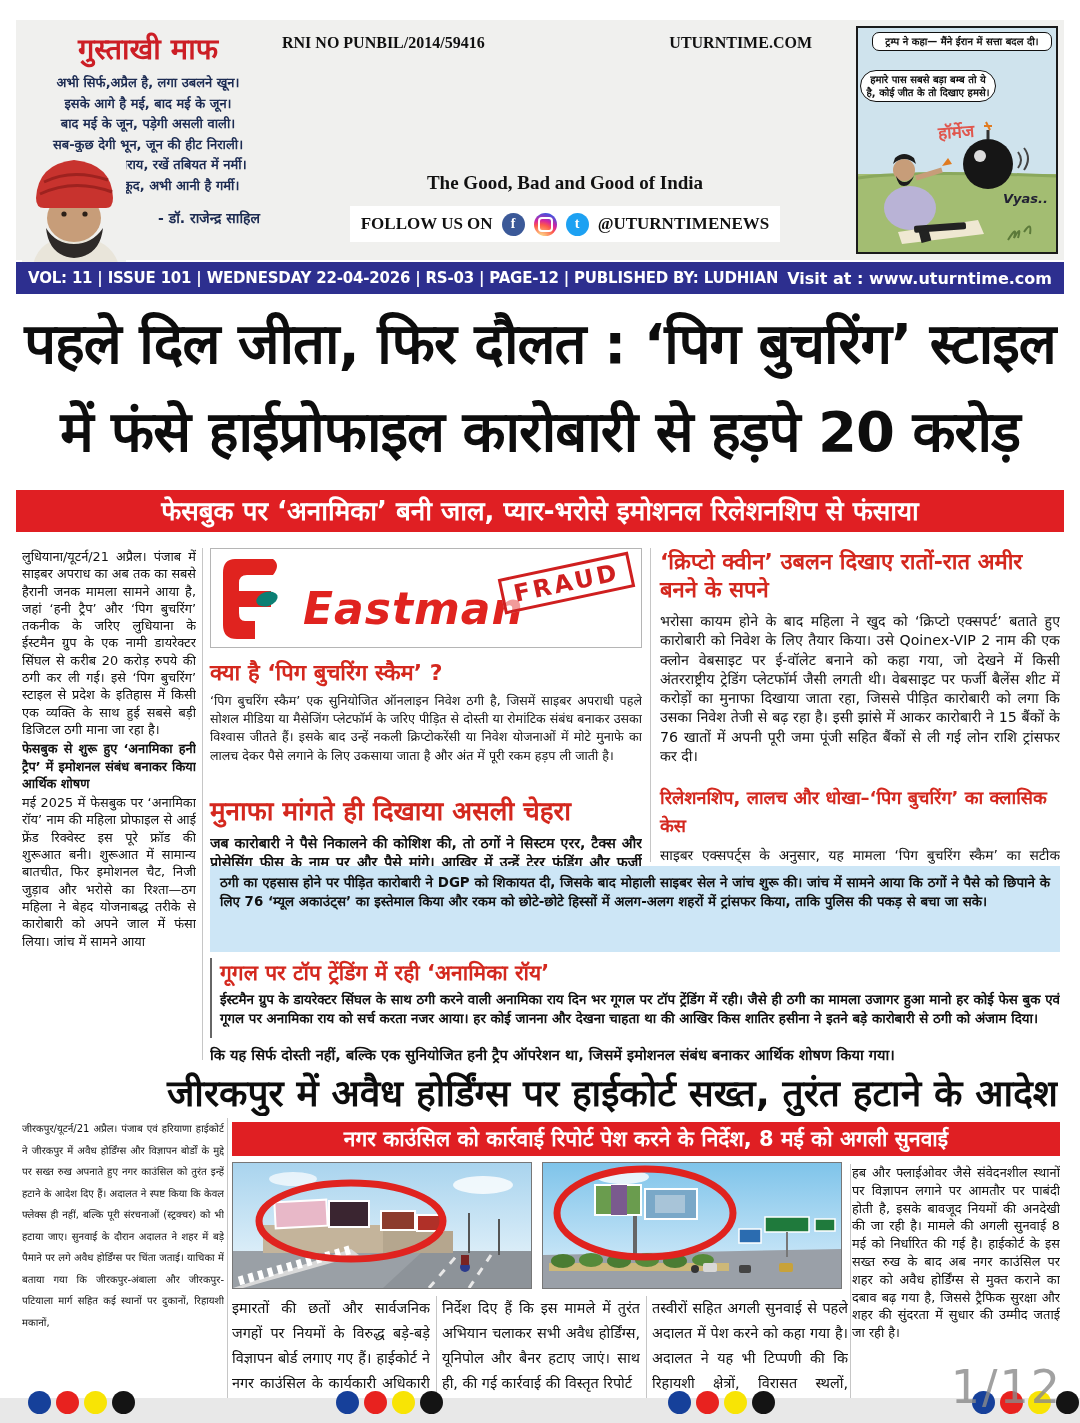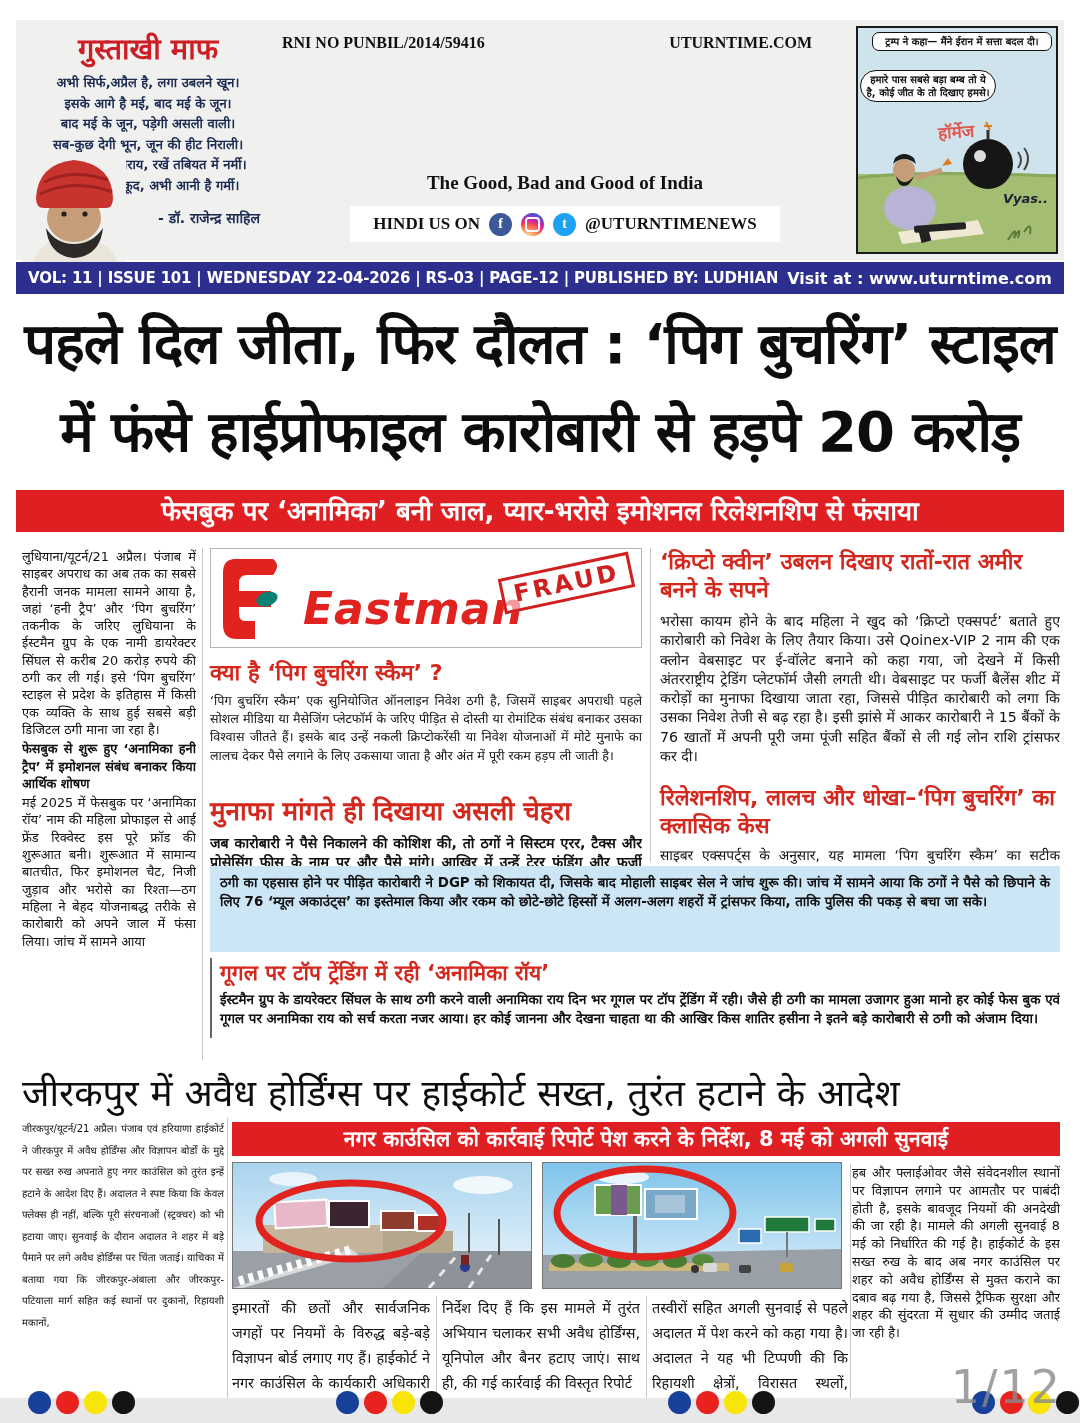--- a/index.html
+++ b/index.html
@@ -71,33 +71,33 @@
          font-weight:800;font-size:24px;letter-spacing:3px;padding:1px 10px;background:rgba(255,255,255,.55);}
   .h-red{color:#d4281e;font-weight:bold;}
   .h1a{font-size:22px;margin-top:8px;}
   .b1a{margin-top:6px;font-size:12.6px;line-height:18.2px;text-align:justify;height:94px;overflow:hidden;}
   .h1b{font-size:26px;margin-top:6px;}
   .b1b{margin-top:6px;font-size:14.2px;line-height:19px;font-weight:bold;text-align:justify;height:60px;overflow:hidden;}
 
   .s1-colR{left:660px;top:548px;width:400px;}
   .h1c{font-size:22px;line-height:28px;}
   .b1c{margin-top:8px;font-size:14.2px;line-height:19.3px;text-align:justify;height:158px;overflow:hidden;}
-  .h1d{font-size:22px;line-height:28px;margin-top:14px;}
+  .h1d{font-size:18px;line-height:28px;margin-top:14px;}
   .b1d{margin-top:6px;font-size:13.8px;line-height:19px;text-align:justify;height:60px;overflow:hidden;}
 
   .dgpbox{left:210px;top:866px;width:850px;height:86px;background:#cde6f6;padding:4px 10px;box-sizing:border-box;overflow:hidden;}
   .dgp-h{font-size:22px;color:#c2272d;font-weight:bold;}
   .dgp-b{margin-top:3px;font-size:13.4px;line-height:19px;font-weight:bold;text-align:justify;}
   .googlebox{left:210px;top:958px;width:850px;height:80px;border-left:2px solid #666;padding:0 0 0 8px;box-sizing:border-box;overflow:hidden;}
   .goo-h{font-size:21px;color:#d4281e;font-weight:bold;}
   .goo-b{margin-top:4px;font-size:13.4px;line-height:19px;font-weight:bold;text-align:justify;}
   .cont1{left:210px;top:1044px;width:850px;font-size:14.6px;font-weight:bold;overflow:hidden;height:22px;}
 
   
-  .headline2{left:22px;top:1066px;width:1036px;height:50px;text-align:left;font-size:37px;font-weight:400;color:#0d0d0d;overflow:hidden;}
+  .headline2{left:22px;top:1066px;width:1036px;height:50px;text-align:right;font-size:37px;font-weight:700;color:#0d0d0d;overflow:hidden;}
   .s2-colL{left:22px;top:1118px;width:202px;height:282px;font-size:10px;line-height:21.5px;text-align:justify;overflow:hidden;}
   .subhead2{left:232px;top:1122px;width:828px;height:34px;background:#e01f23;color:#fff;text-align:center;
             font-size:21px;font-weight:bold;line-height:34px;overflow:hidden;}
   .photo{width:300px;height:127px;border:1px solid #777;box-sizing:border-box;background:#cfe6f4;overflow:hidden;}
   .photo1{left:232px;top:1162px;}
   .photo2{left:542px;top:1162px;}
   .s2-colR{left:852px;top:1164px;width:208px;height:236px;font-size:12.8px;line-height:17.8px;text-align:justify;overflow:hidden;}
   .s2-col{top:1296px;width:198px;height:106px;font-size:14.4px;line-height:25px;text-align:justify;overflow:hidden;position:absolute;}
   .s2-col2{left:232px;}
   .s2-col3{left:442px;}
@@ -138,21 +138,21 @@
       <circle cx="42" cy="62" r="2.6" fill="#2b2018"></circle>
         <circle cx="63" cy="62" r="2.6" fill="#2b2018"></circle>
     </svg>
   </div>
 
   <div class="abs masthead">
     <div class="rni">RNI NO PUNBIL/2014/59416</div>
     <div class="site">UTURNTIME.COM</div>
     <div class="tagline">The Good, Bad and Good of India</div>
     <div class="followbar">
-      <span>HINDI US ON</span>
+      <span>FOLLOW US ON</span>
       <span class="sicon fb">f</span>
       <span class="sicon ig">
           <span class="lens"></span>
         </span>
       <span class="sicon tw">t</span>
       <span>@UTURNTIMENEWS</span>
     </div>
   </div>
 
   <div class="abs cartoon">
@@ -229,20 +229,21 @@
 
   <div class="abs dgpbox">
     <div class="dgp-b">ठगी का एहसास होने पर पीड़ित कारोबारी ने DGP को शिकायत दी, जिसके बाद मोहाली साइबर सेल ने जांच शुरू की। जांच में सामने आया कि ठगों ने पैसे को छिपाने के लिए 76 ‘म्यूल अकाउंट्स’ का इस्तेमाल किया और रकम को छोटे-छोटे हिस्सों में अलग-अलग शहरों में ट्रांसफर किया, ताकि पुलिस की पकड़ से बचा जा सके।</div>
   </div>
 
   <div class="abs googlebox">
     <div class="goo-h">गूगल पर टॉप ट्रेंडिंग में रही ‘अनामिका रॉय’</div>
     <div class="goo-b">ईस्टमैन ग्रुप के डायरेक्टर सिंघल के साथ ठगी करने वाली अनामिका राय दिन भर गूगल पर टॉप ट्रेंडिंग में रही। जैसे ही ठगी का मामला उजागर हुआ मानो हर कोई फेस बुक एवं गूगल पर अनामिका राय को सर्च करता नजर आया। हर कोई जानना और देखना चाहता था की आखिर किस शातिर हसीना ने इतने बड़े कारोबारी से ठगी को अंजाम दिया।</div>
   </div>
 
+  <div class="abs cont1">कि यह सिर्फ दोस्ती नहीं, बल्कि एक सुनियोजित हनी ट्रैप    ऑपरेशन था, जिसमें इमोशनल संबंध बनाकर आर्थिक    शोषण किया गया।</div>
 
   <div class="abs headline2">जीरकपुर में अवैध होर्डिंग्स पर हाईकोर्ट सख्त, तुरंत हटाने के आदेश</div>
   <div class="abs s2-colL">जीरकपुर/यूटर्न/21 अप्रैल। पंजाब एवं हरियाणा हाईकोर्ट ने जीरकपुर में अवैध होर्डिंग्स और विज्ञापन बोर्डों के मुद्दे पर सख्त रुख अपनाते हुए नगर काउंसिल को तुरंत इन्हें हटाने के आदेश दिए हैं। अदालत ने स्पष्ट किया कि केवल फ्लेक्स ही नहीं, बल्कि पूरी संरचनाओं (स्ट्रक्चर) को भी हटाया जाए। सुनवाई के दौरान अदालत ने शहर में बड़े पैमाने पर लगे अवैध होर्डिंग्स पर चिंता जताई। याचिका में बताया गया कि जीरकपुर-अंबाला और जीरकपुर-पटियाला मार्ग सहित कई स्थानों पर दुकानों, रिहायशी मकानों,</div>
   <div class="abs subhead2">नगर काउंसिल को कार्रवाई रिपोर्ट पेश करने के निर्देश, 8 मई को अगली सुनवाई</div>
 
   <div class="abs photo photo1">
     <svg width="298" height="125" viewBox="0 0 298 125">
       <defs>
         <linearGradient id="sky1" x1="0" y1="0" x2="0" y2="1">
           <stop offset="0" stop-color="#a9d4ee"></stop>

